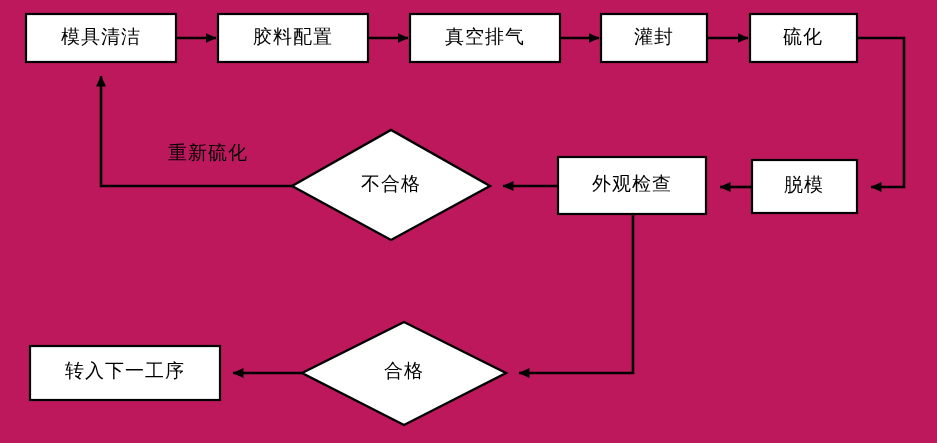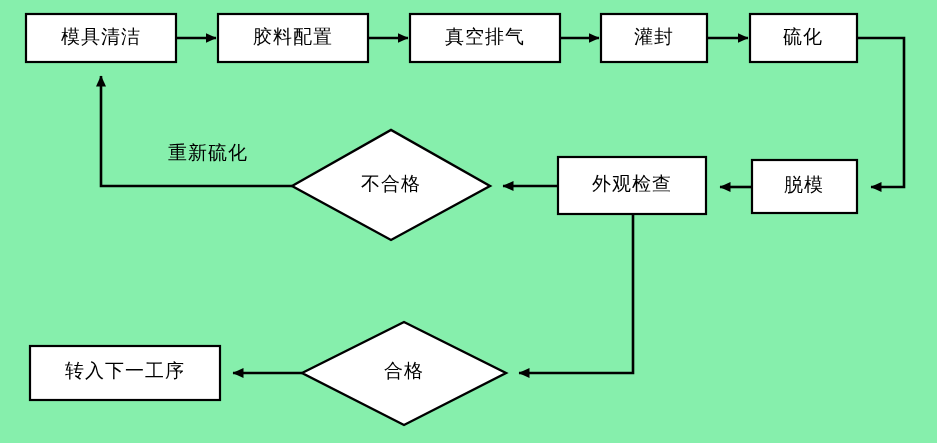--- a/index.html
+++ b/index.html
@@ -7,21 +7,21 @@
     padding: 0;
     background: #ffffff;
   }
   body {
     font-family: "Liberation Serif", "DejaVu Serif", serif;
   }
   #diagram-root {
     position: relative;
     width: 937px;
     height: 443px;
-    background: #86efac;
+    background: #be185d;
     overflow: hidden;
   }
   #flow-svg {
     position: absolute;
     left: 0;
     top: 0;
     width: 937px;
     height: 443px;
   }
   .node-text {

